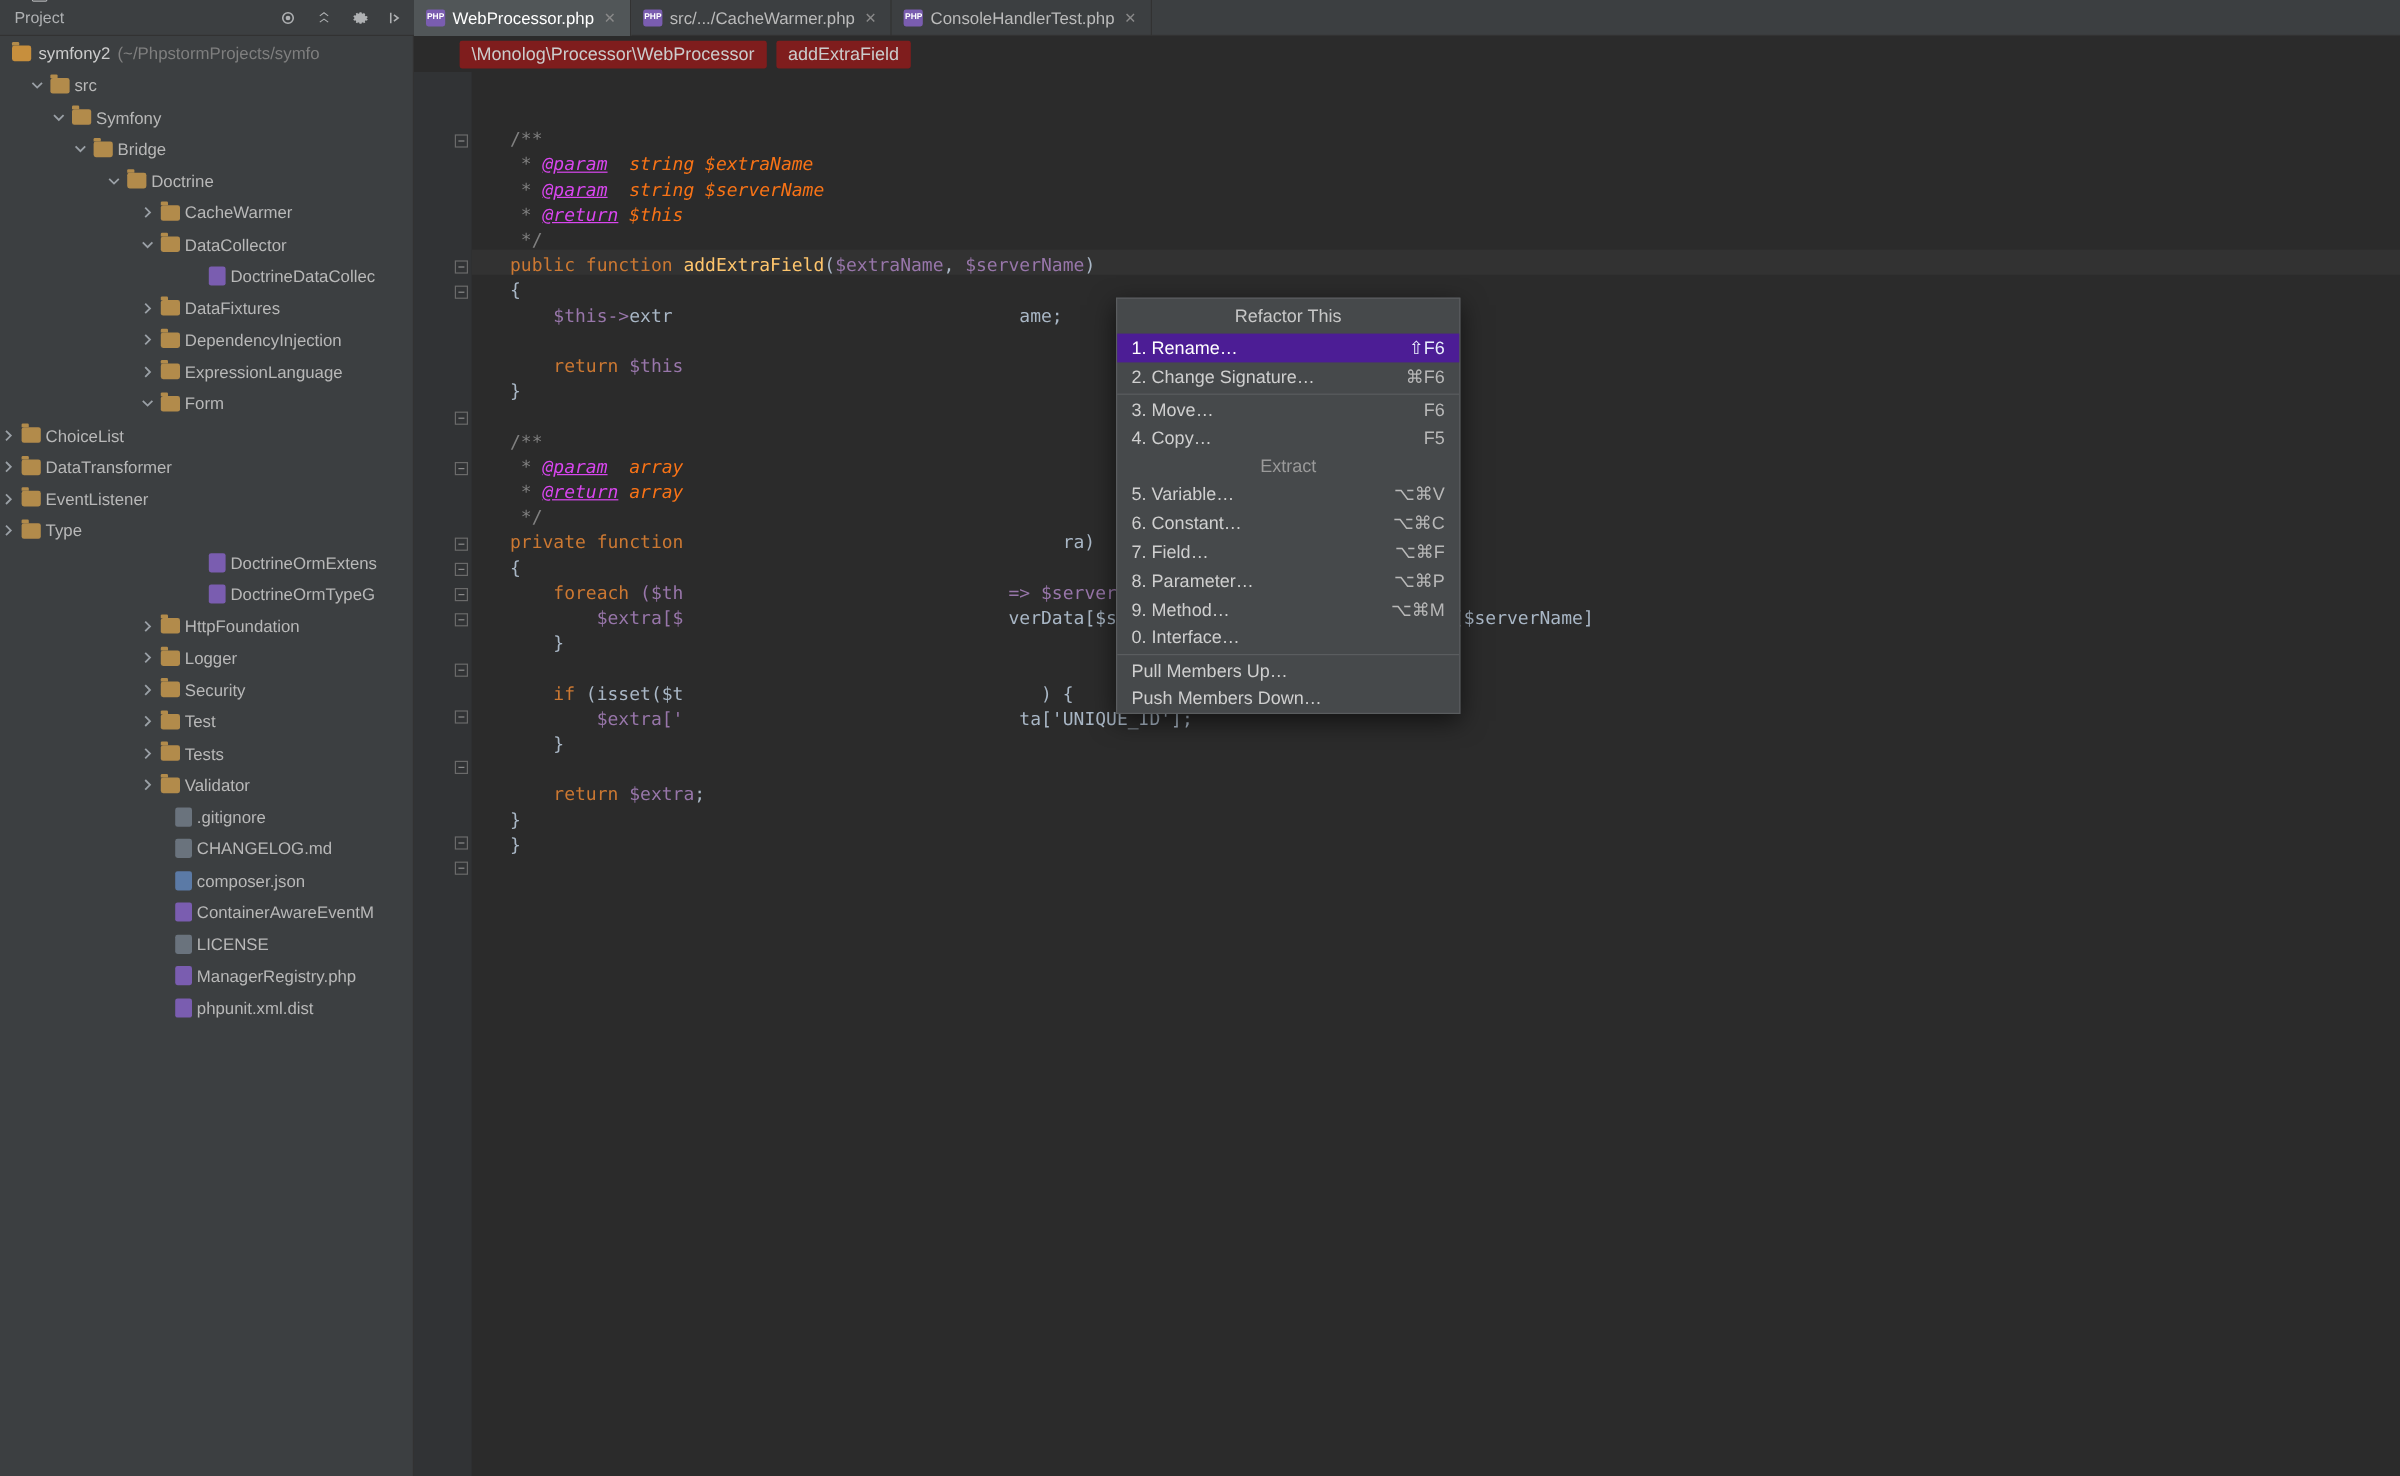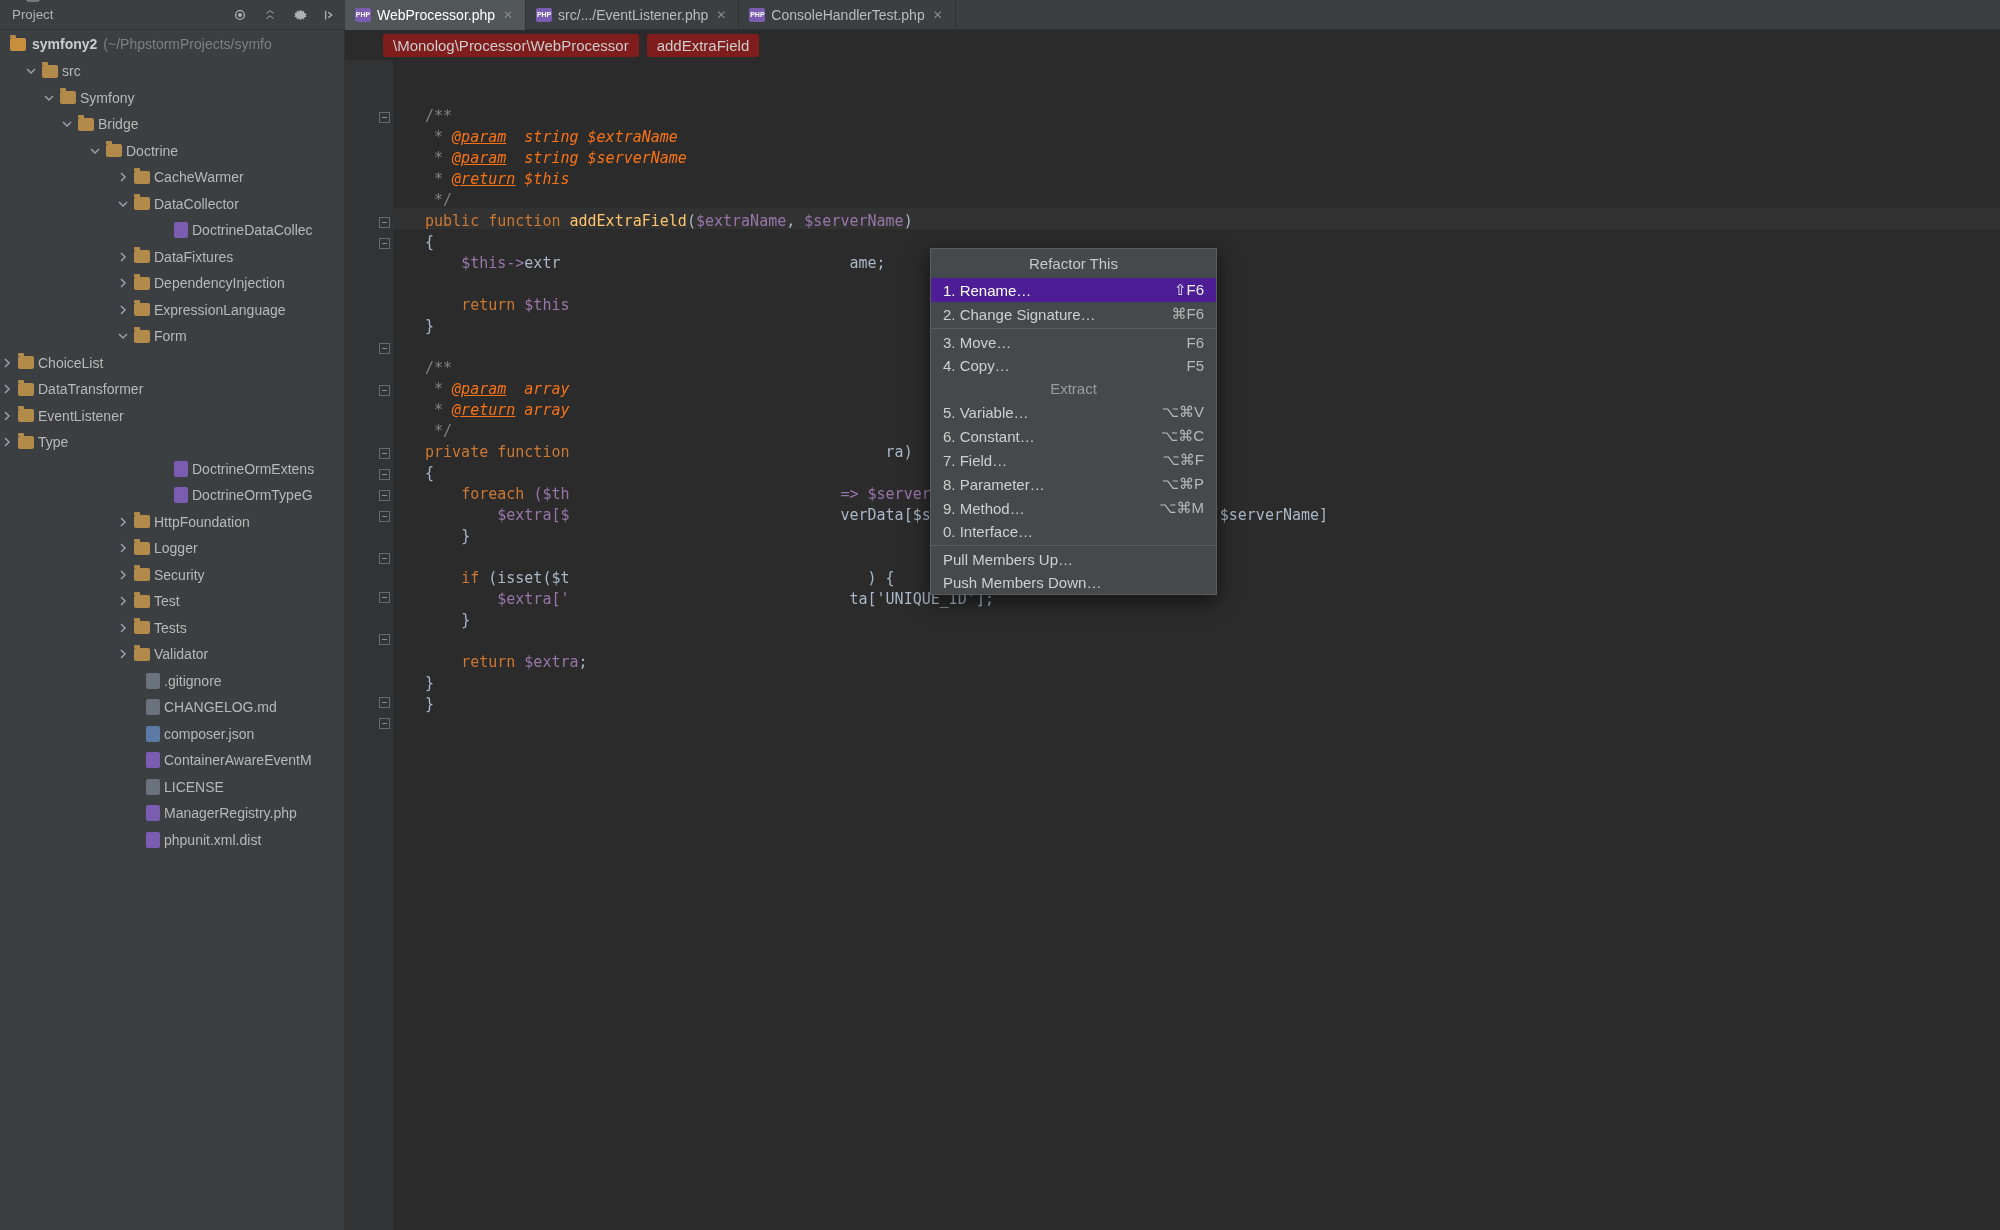--- a/index.html
+++ b/index.html
@@ -71,21 +71,21 @@
   width: 345px;
   background: #3c3f41;
   overflow: hidden;
   border-right: 1px solid #323232;
 }
 .project-root {
   padding: 6px 6px 6px 10px;
   display:flex; align-items:center; gap:6px;
   font-size: 14px;
 }
-.project-root .name { font-weight: bold; color: #ccc; }
+.project-root .name { font-weight: normal; color: #ccc; }
 .project-root .path { color: #7f7f7f; }
 .tree { font-size: 14px; line-height: 26.5px; }
 .tree-row {
   display: flex; align-items: center; gap: 4px;
   padding-right: 4px;
   white-space: nowrap;
   cursor: pointer;
 }
 .tree-row .chev {
   width: 14px; height: 14px; display:inline-flex; align-items:center; justify-content:center;
@@ -151,21 +151,21 @@
   padding-left: 32px;
   padding-top: 46px;
   color: #a9b7c6;
 }
 .line-hl {
   position:absolute; left:0; right:0; height:21px; background:#323232;
 }
 .kw { color: #cc7832; }
 .var { color: #9876aa; }
 .doc { color: #808080; }
-.doctag { color: #f97316; text-decoration: underline; font-style: italic; }
+.doctag { color: #d946ef; text-decoration: underline; font-style: italic; }
 .doctype { color: #f97316; font-style: italic; }
 .sel { color:#ffc66d; }
 
 .popup {
   position: absolute;
   left: 585px; top: 218px;
   width: 287px;
   background: #46494b;
   border: 1px solid #5a5d5f;
   box-shadow: 0 6px 20px rgba(0,0,0,0.6);
@@ -225,21 +225,21 @@
       </button>
   </div>
   <div class="tabs">
     <div class="tab active">
       <span class="file-icon-php">PHP</span>
       <span>WebProcessor.php</span>
       <span class="tab-close">✕</span>
     </div>
     <div class="tab">
       <span class="file-icon-php">PHP</span>
-      <span>src/.../EventListener.php</span>
+      <span>src/.../CacheWarmer.php</span>
       <span class="tab-close">✕</span>
     </div>
     <div class="tab">
       <span class="file-icon-php">PHP</span>
       <span>ConsoleHandlerTest.php</span>
       <span class="tab-close">✕</span>
     </div>
   </div>
 </div>
 

